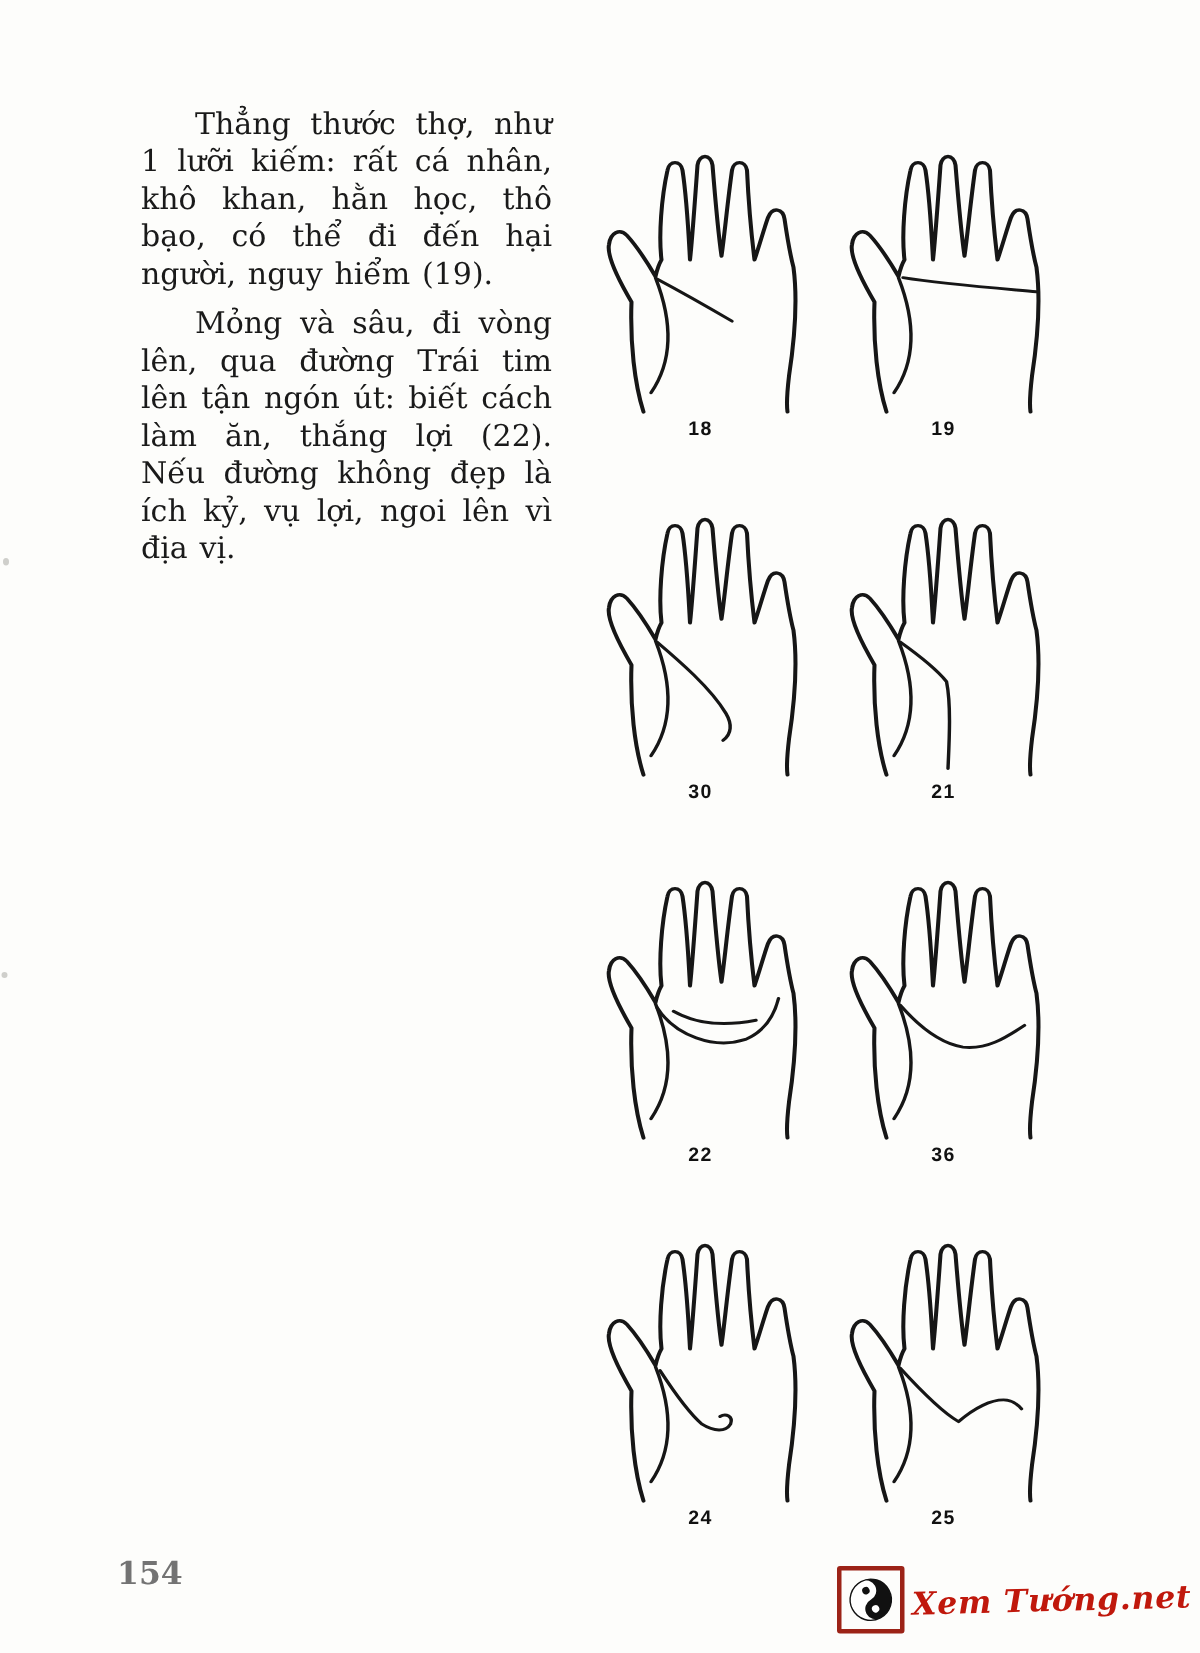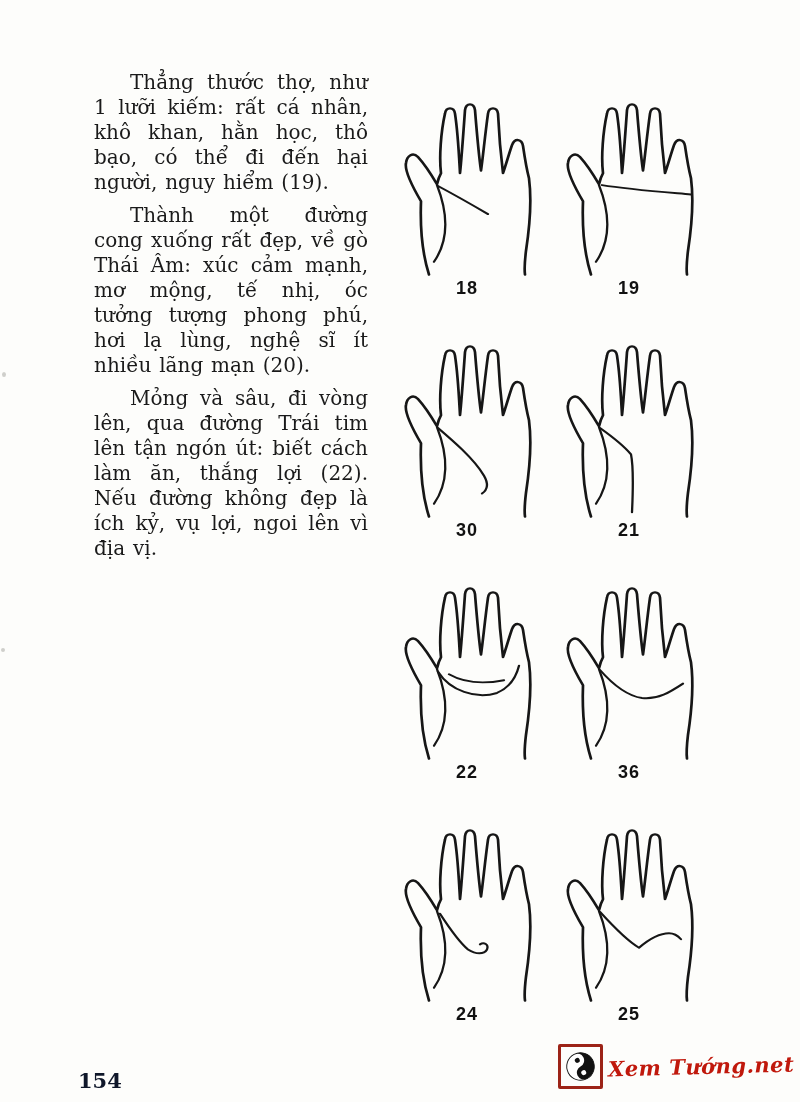--- a/index.html
+++ b/index.html
@@ -36,28 +36,28 @@
   }
   .hand-fig{margin:0;display:flex;flex-direction:column;align-items:center;}
   .hand-svg{width:150px;height:196px;display:block;}
   .hand-svg path{fill:none;stroke:#161616;stroke-linecap:round;stroke-linejoin:round;}
   .hand-svg .outline{stroke-width:2.7;}
   .hand-svg .life{stroke-width:2.3;}
   .hand-svg .head{stroke-width:2.3;}
   .fig-num{
     margin-top:0px;
     font-family:"Liberation Sans","DejaVu Sans",sans-serif;
-    font-weight:bold;font-size:18px;color:#111;
+    font-weight:bold;font-size:13px;color:#111;
     letter-spacing:1px;text-align:center;
   }
 
   
   .page-number{
-    position:absolute;left:78px;top:1068px;
-    font-size:21px;font-weight:600;color:#0f172a;
+    position:absolute;left:78px;top:1036px;
+    font-size:21px;font-weight:600;color:#737373;
   }
   .watermark{
     position:absolute;right:6px;top:1044px;
     display:flex;align-items:center;gap:5px;
   }
   .yy-box{
     width:45px;height:45px;box-sizing:border-box;
     border:3px solid #9c2317;border-radius:2px;
     background:linear-gradient(135deg,#d870532 0%,#d06a4e 0%,#bf4730 100%);
     display:flex;align-items:center;justify-content:center;
@@ -71,21 +71,20 @@
   }
   .speck{position:absolute;background:#cfcfcb;border-radius:50%;}
 </style>
 </head>
 <body>
 
 <div class="page">
 
   <div class="text-col" id="text-col">
       <p class="para">Thẳng thước thợ, như 1 lưỡi kiếm: rất cá nhân, khô khan, hằn học, thô bạo, có thể đi đến hại người, nguy hiểm (19).</p>
-      <p class="para">Thành một đường cong xuống rất đẹp, về gò Thái Âm: xúc cảm mạnh, mơ mộng, tế nhị, óc tưởng tượng phong phú, hơi lạ lùng, nghệ sĩ ít nhiều lãng mạn (20).</p>
       <p class="para">Mỏng và sâu, đi vòng lên, qua đường Trái tim lên tận ngón út: biết cách làm ăn, thắng lợi (22). Nếu đường không đẹp là ích kỷ, vụ lợi, ngoi lên vì địa vị.</p>
     </div>
 
   <div class="figures" id="figures">
       <figure class="hand-fig">
     <svg class="hand-svg" viewBox="0 0 150 230" preserveAspectRatio="none">
       <path class="outline" d="M 37,226 C 31,204 28,172 29,140 C 24,130 12,106 14,95 C 15,86 21,82 26,88 C 33,97 41,112 45,120 C 46,115 47,111 49,107 C 47,88 49,58 53,37 C 54,29 62,29 63,37 C 66,60 67,86 68,107 C 69,97 71,66 73,33 C 74,24 82,24 83,33 C 85,62 87,88 89,104 C 91,88 93,62 96,37 C 97,29 105,29 106,37 C 107,62 109,88 111,107 C 114,97 117,84 120,74 C 123,65 130,67 131,75 C 133,91 135,104 137,113 C 140,140 137,175 134,198 C 133,208 132,218 133,226"></path>
       <path class="life" d="M 45,121 C 54,148 59,182 42,211"></path>
       <path class="head" d="M 46,122 C 62,132 80,144 96,155"></path>
     </svg>

